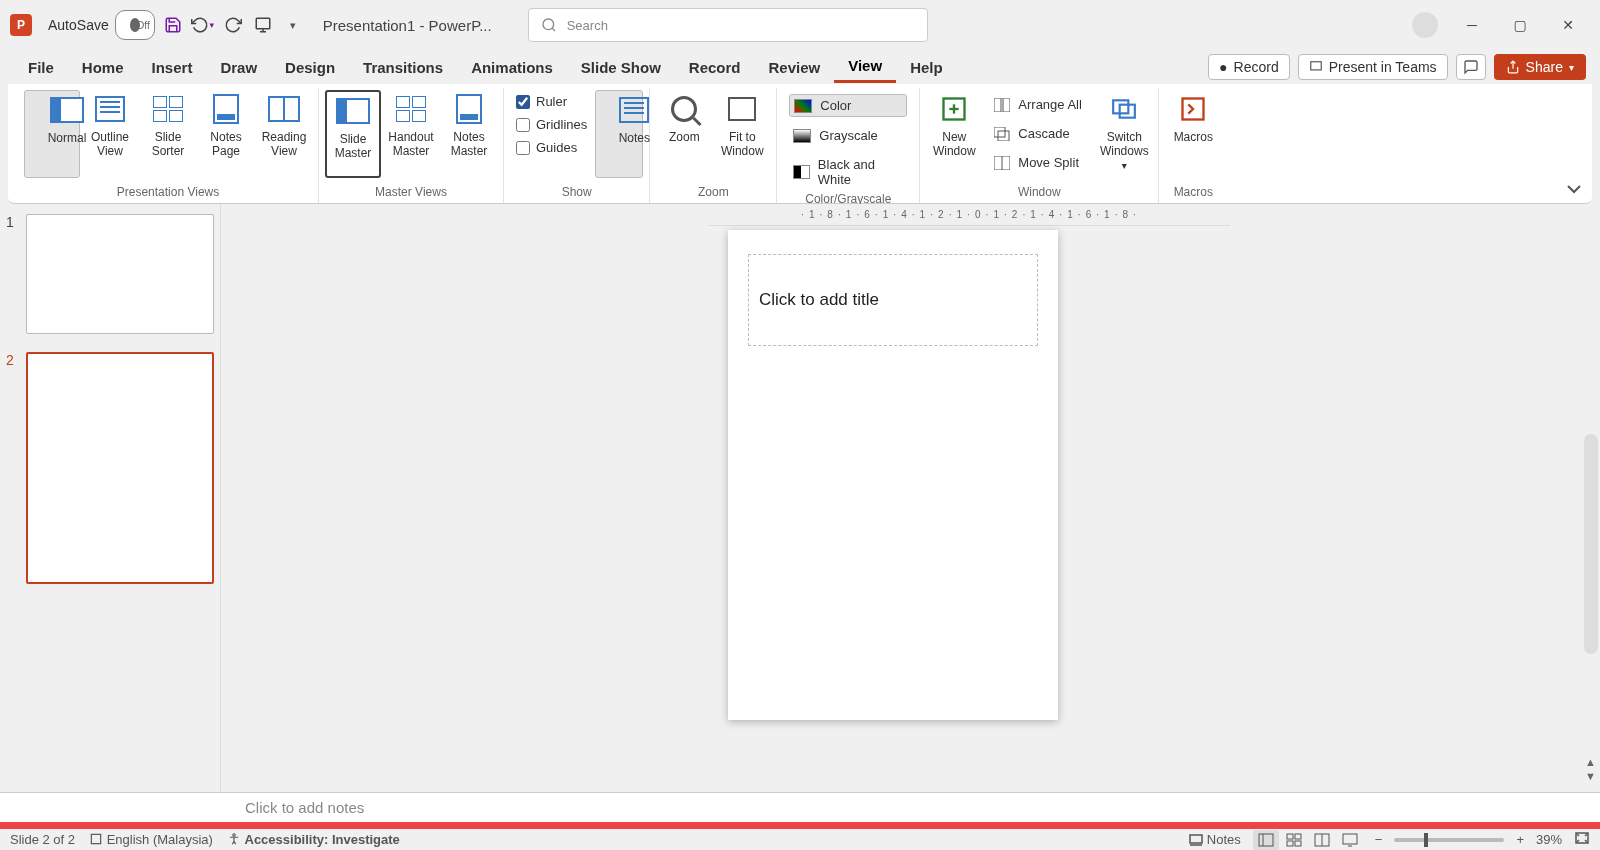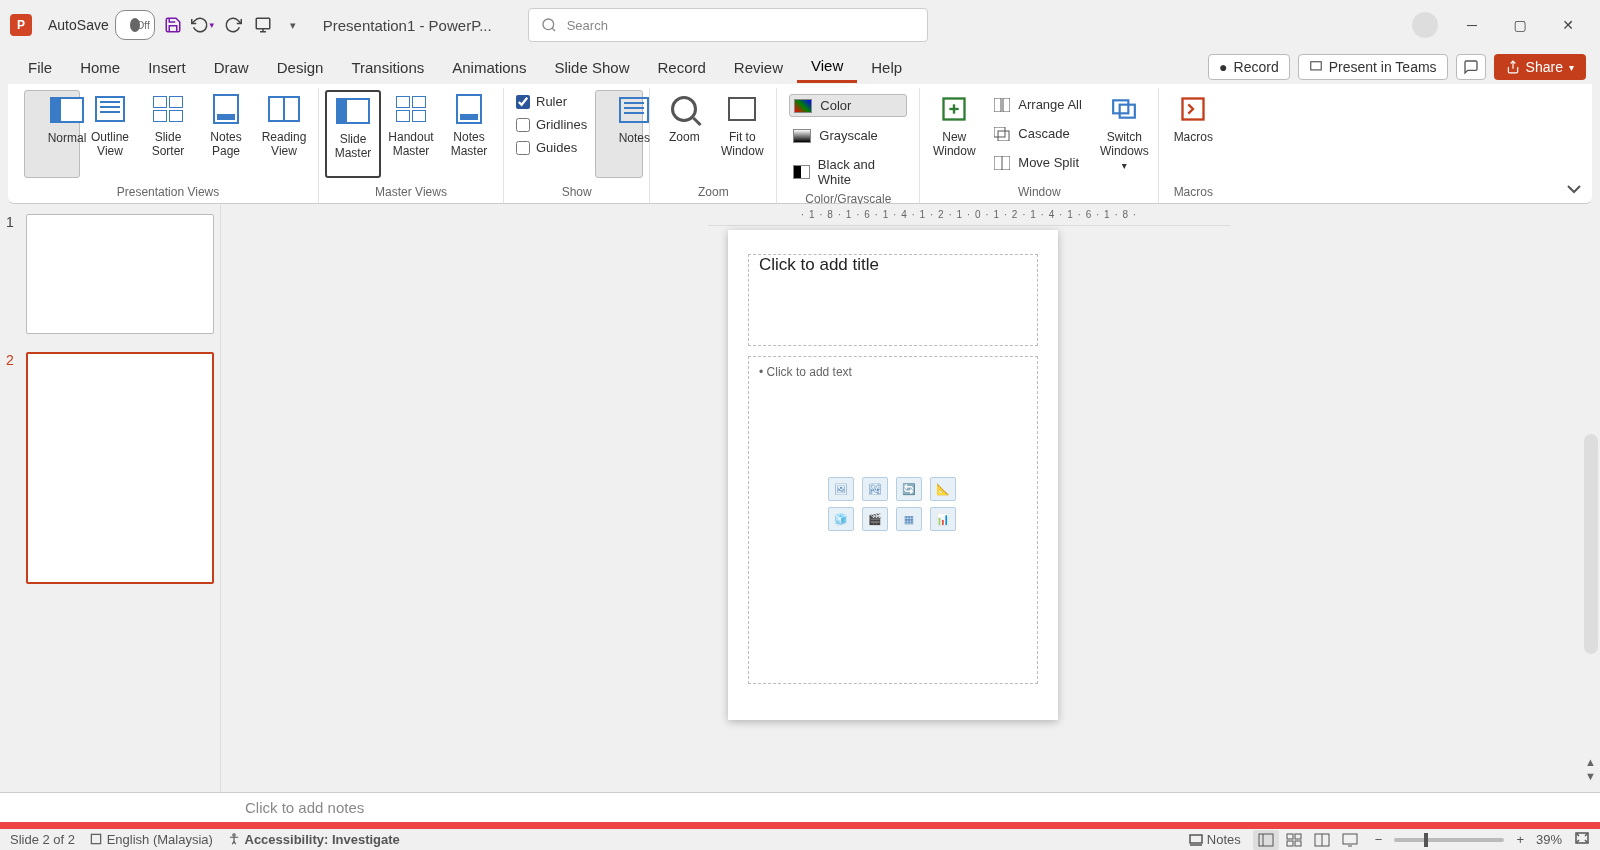--- a/index.html
+++ b/index.html
@@ -14,21 +14,21 @@
 .toggle-label { font-size:10px; position:absolute; right:4px; color:#666; }
 .qat-btn { width:24px; height:24px; display:flex; align-items:center; justify-content:center; color:#7719aa; cursor:pointer; }
 .doc-title { margin-left:12px; font-size:15px; color:#444; }
 .searchbox { margin-left:30px; flex: 0 0 400px; height:34px; background:#fff; border:1px solid #ccc; border-radius:4px; display:flex; align-items:center; padding:0 12px; gap:10px; color:#888; }
 .title-right { margin-left:auto; display:flex; align-items:center; gap:20px; padding-right:8px; }
 .avatar { width:26px; height:26px; border-radius:50%; background:#ddd; }
 .win-btn { width:28px; height:28px; display:flex; align-items:center; justify-content:center; font-size:14px; color:#444; cursor:pointer; }
 
 
 .menubar { display:flex; align-items:center; height:34px; background:#f0f0f0; padding:0 14px; gap: 0; }
-.menu-tab { padding: 6px 14px; font-size:15px; cursor:pointer; color:#333; }
+.menu-tab { padding: 6px 14px; font-size:15px; cursor:pointer; color:#333;font-weight:bold; }
 .menu-tab.active { border-bottom: 3px solid #c43e1c; color:#000; }
 .menu-right { margin-left:auto; display:flex; align-items:center; gap:8px; }
 .pill-btn { border:1px solid #bbb; border-radius:4px; padding:4px 10px; background:#fff; display:flex; align-items:center; gap:6px; font-size:14px; cursor:pointer; }
 .share-btn { background:#c43e1c; color:#fff; border:none; border-radius:4px; padding:5px 12px; display:flex; align-items:center; gap:6px; font-size:14px; cursor:pointer; }
 
 
 .ribbon { display:flex; background:#fff; border-bottom:1px solid #ccc; height:120px; padding: 4px 10px 0 10px; position:relative; margin: 0 8px; border-radius: 0 0 6px 6px; }
 .ribbon-group { display:flex; flex-direction:column; align-items:center; border-right:1px solid #e3e3e3; padding: 0 6px; }
 .group-buttons { display:flex; flex:1; align-items:flex-start; gap:2px; padding-top:2px; }
 .group-label { font-size:12px; color:#666; padding: 2px 0 4px 0; text-align:center; width:100%; position:relative; }
@@ -51,21 +51,21 @@
 .thumb-num { font-size:14px; color:#444; width:14px; }
 .thumb-num.sel { color:#c43e1c; }
 .thumb { flex:1; height:120px; background:#fff; border:1px solid #bbb; border-radius:2px; }
 .thumb.portrait { height:232px; }
 .thumb.selected { border:2px solid #c43e1c; }
 .vruler { width:28px; background:#f0f0f0; border-left:1px solid #ddd; position:relative; }
 .canvas-area { flex:1; background:#f0f0f0; position:relative; overflow:hidden; }
 .hruler { height:22px; background:#f0f0f0; border-bottom:1px solid #ddd; font-size:10px; color:#666; display:flex; align-items:center; justify-content:center; gap:3px; letter-spacing:1px; position:absolute; top:0; left:460px; right:370px; }
 .slide-canvas { position:absolute; top:26px; left:480px; width:330px; height:490px; background:#fff; box-shadow: 0 2px 8px rgba(0,0,0,0.25); }
 .placeholder { position:absolute; border:1px dashed #bbb; }
-.title-ph { top:24px; left:20px; right:20px; height:92px; display:flex; padding:0 10px; }
+.title-ph { top:24px; left:20px; right:20px; height:92px; display:flex; align-items:center; padding:0 10px; }
 .title-ph span { font-size:17px; color:#222; }
 .body-ph { top:126px; left:20px; right:20px; bottom:36px; padding:8px 10px; }
 .body-ph .bullet { font-size:12px; color:#666; }
 .content-icons { position:absolute; top:120px; left:50%; transform:translateX(-50%); display:grid; grid-template-columns: repeat(4, 28px); gap:6px; }
 .content-icons div { width:26px; height:24px; background:#e8f0f7; border:1px solid #b5cde0; border-radius:2px; display:flex; align-items:center; justify-content:center; font-size:11px; color:#5588bb; }
 .vscroll { position:absolute; right:2px; top:230px; width:14px; height:220px; background:#ddd; border-radius:7px; }
 .nav-arrows { position:absolute; right:4px; bottom:10px; display:flex; flex-direction:column; gap:2px; color:#666; font-size:11px; }
 
 
 .notes-pane { height:30px; background:#fff; border-top:1px solid #ccc; display:flex; align-items:center; padding:0 14px 0 245px; color:#888; font-size:15px; }
@@ -409,33 +409,20 @@
       <div class="thumb portrait selected"></div>
     </div>
   </div>
   <div class="vruler"></div>
   <div class="canvas-area">
     <div class="hruler">· 1 · 8 · 1 · 6 · 1 · 4 · 1 · 2 · 1 · 0 · 1 · 2 · 1 · 4 · 1 · 6 · 1 · 8 ·</div>
     <div class="slide-canvas">
       <div class="placeholder title-ph">
           <span>Click to add title</span>
         </div>
-      <div class="placeholder body-ph">
-        <div class="bullet">• <span>Click to add text</span></div>
-        <div class="content-icons">
-          <div>🖼</div>
-          <div>🏞</div>
-          <div>🔄</div>
-          <div>📐</div>
-          <div>🧊</div>
-          <div>🎬</div>
-          <div>▦</div>
-          <div>📊</div>
-        </div>
-      </div>
     </div>
     <div class="vscroll"></div>
     <div class="nav-arrows">
       <div>▲</div>
       <div>▼</div>
     </div>
   </div>
 </div>
 
 <div class="notes-pane">

